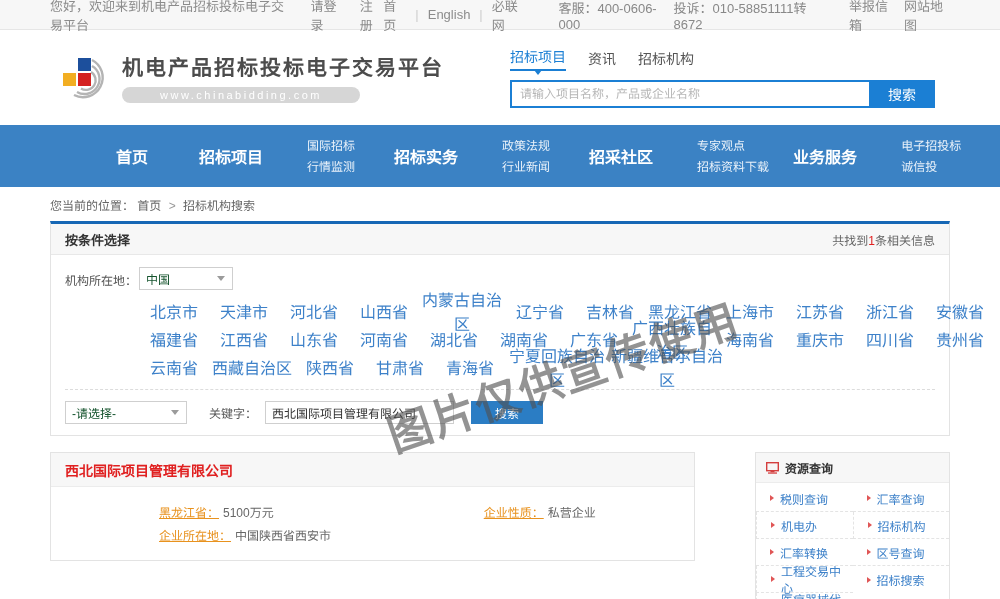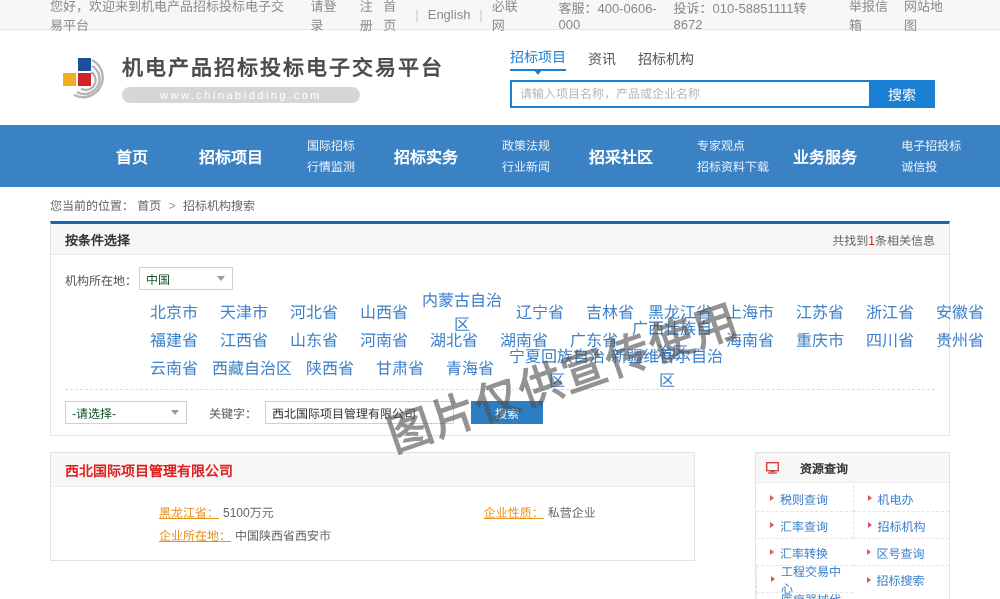--- a/index.html
+++ b/index.html
@@ -328,21 +328,21 @@
   .result-line .spacer { flex: none; width: 210px; }
 
   .side-card { border: 1px solid #e3e3e3; background: #fff; }
   .side-head {
     height: 29px;
     background: #f7f7f7;
     border-bottom: 1px solid #ececec;
     display: flex;
     align-items: center;
     padding-left: 10px;
-    gap: 21px;
+    gap: 6px;
   }
   .side-head .title { font-size: 12px; font-weight: bold; color: #333; }
   .side-grid { display: flex; flex-wrap: wrap; padding: 2px 0 4px 0; }
   .side-item {
     width: 50%;
     box-sizing: border-box;
     height: 27px;
     display: flex;
     align-items: center;
     padding-left: 14px;
@@ -576,27 +576,27 @@
               <rect x="4.5" y="9" width="4" height="1.3" fill="#d43f3f"></rect>
               <rect x="2" y="10.4" width="9" height="1.3" fill="#d43f3f"></rect>
             </svg>
             <span class="title">资源查询</span>
           </div>
           <div class="side-grid">
             <div class="side-item">
               <span class="bullet"></span>
               <a href="#">税则查询</a>
             </div>
+            <div class="side-item">
+              <span class="bullet"></span>
+              <a href="#">汇率查询</a>
+            </div>
             <div class="side-item col2">
               <span class="bullet"></span>
               <a href="#">机电办</a>
-            </div>
-            <div class="side-item">
-              <span class="bullet"></span>
-              <a href="#">汇率查询</a>
             </div>
             <div class="side-item col2">
               <span class="bullet"></span>
               <a href="#">招标机构</a>
             </div>
             <div class="side-item">
               <span class="bullet"></span>
               <a href="#">汇率转换</a>
             </div>
             <div class="side-item">

